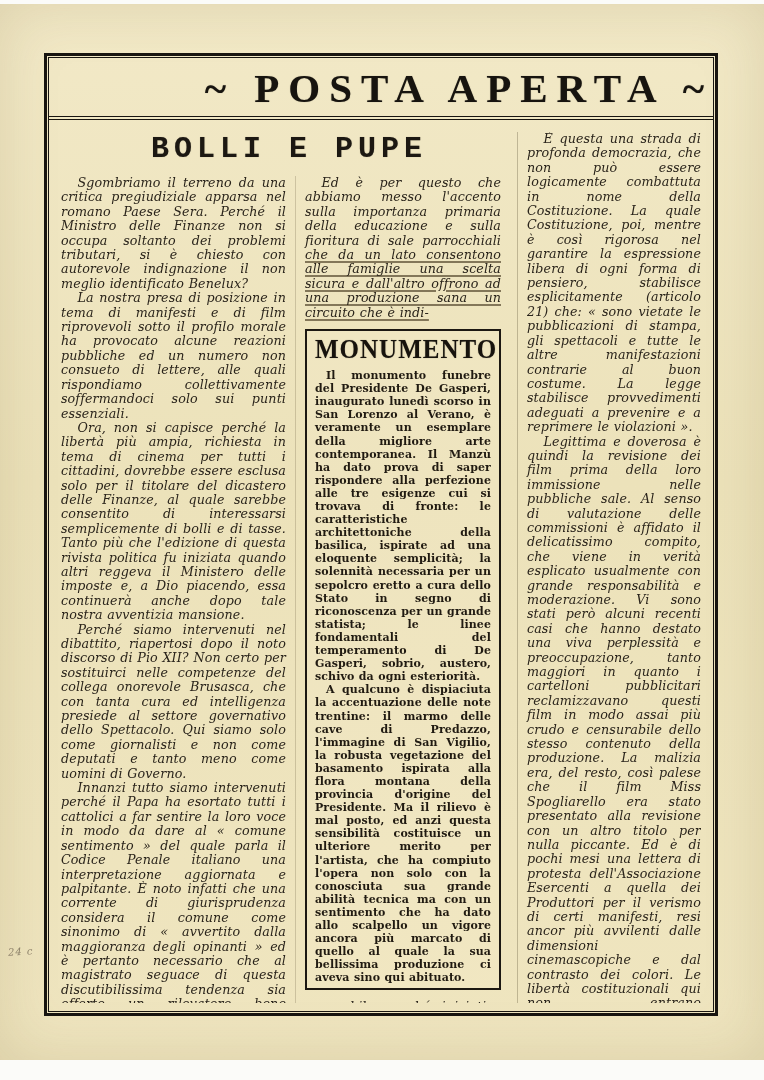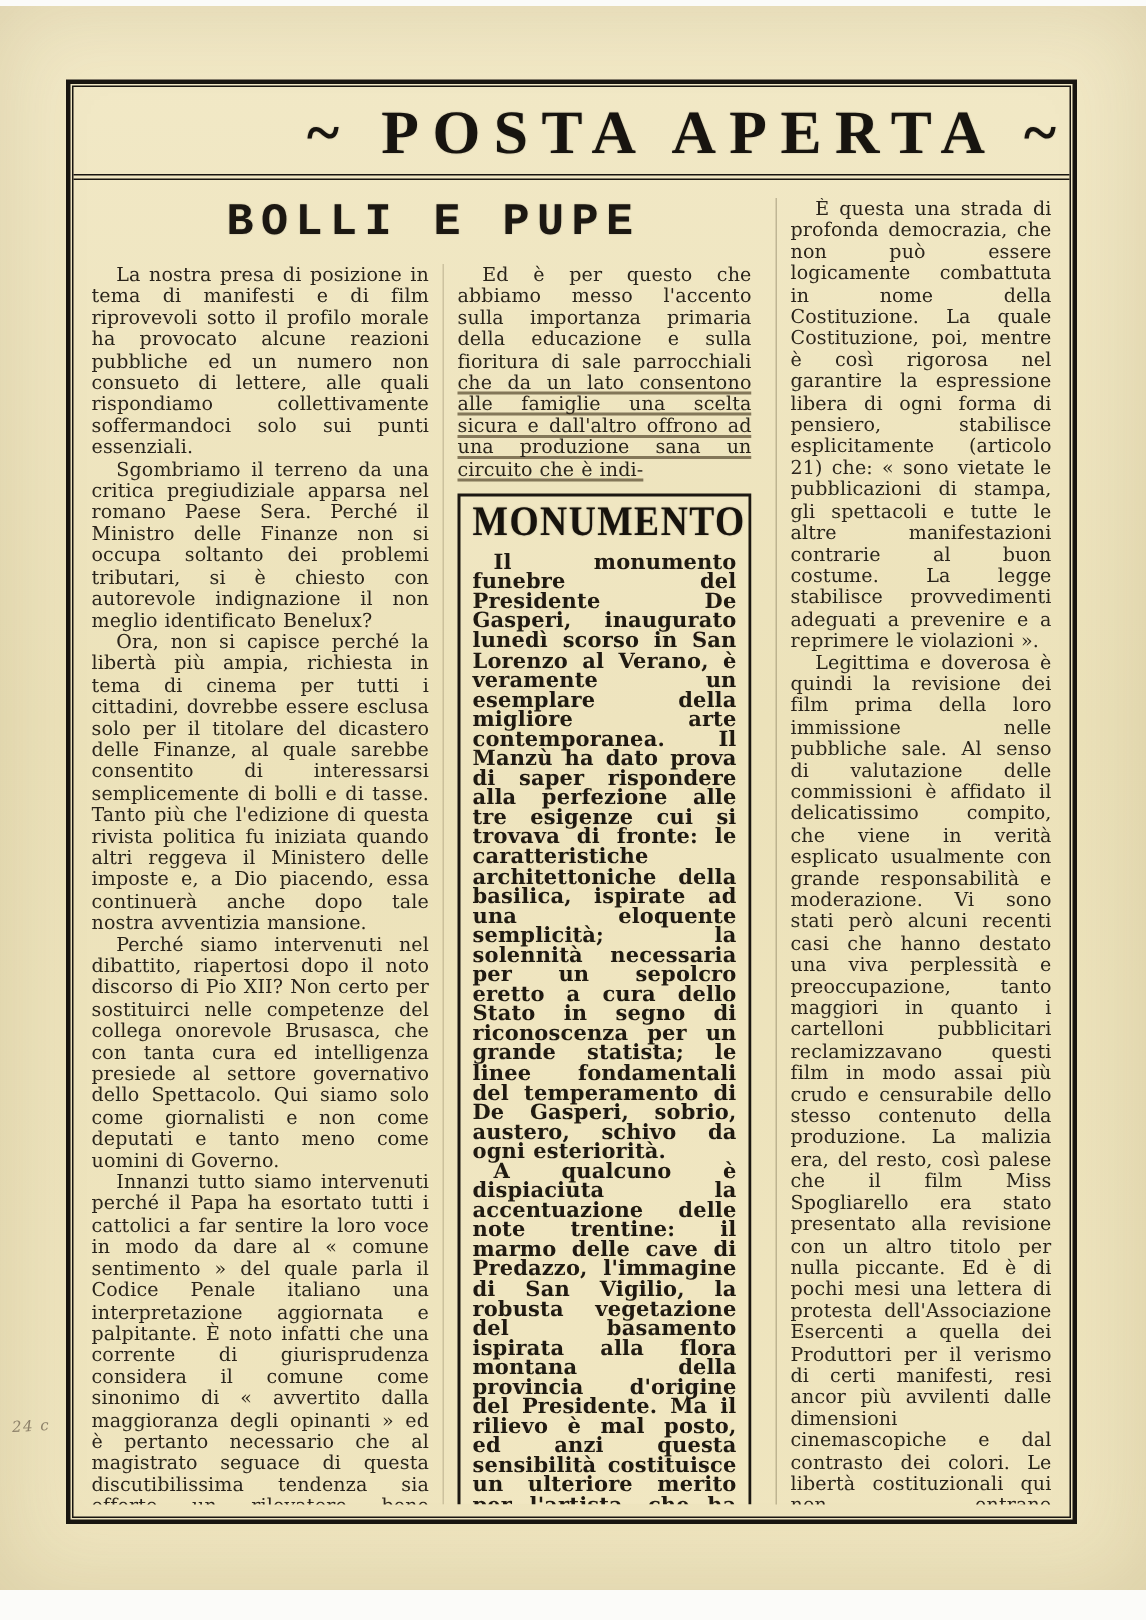--- a/index.html
+++ b/index.html
@@ -62,20 +62,21 @@
   }
   .two-cols { display: flex; flex: 1 1 auto; overflow: hidden; }
 
   .col { box-sizing: border-box; overflow: hidden; }
   .col-1 { width: 234px; padding-right: 9px; }
   .col-2 { width: 206px; padding-left: 9px; border-left: 1px solid rgba(80,68,42,.22); }
   .col-3 { flex: 1; padding-left: 9px; border-left: 1px solid rgba(80,68,42,.30); }
 
   .para {
     margin: 0;
+    font-style: italic;
     font-size: 12.7px;
     line-height: 14.4px;
     text-align: justify;
     text-indent: 1.3em;
     color: #2a241b;
     letter-spacing: 0.1px;
     word-spacing: 0.5px;
     hyphens: auto;
   }
   .para.cont { text-indent: 0; }
@@ -100,21 +101,21 @@
     font-size: 25px;
     letter-spacing: 1px;
     color: #17130d;
     margin: 0 0 6px 0;
     transform: scaleY(1.12);
     text-shadow: 0 0 1px rgba(20,15,5,.4);
   }
   .mon-box .para {
     font-style: normal;
     font-weight: bold;
-    font-size: 14px;
+    font-size: 11px;
     line-height: 13.1px;
     text-indent: 1em;
     color: #201a11;
   }
 
   .margin-note {
     position: absolute;
     left: 8px; top: 942px;
     font-size: 10px;
     font-style: italic;
@@ -135,22 +136,22 @@
       <div class="frame-inner">
 
         <div class="masthead">~ POSTA APERTA ~</div>
 
         <div class="content">
 
           <div class="left-group">
             <h1 class="article-title">BOLLI E PUPE</h1>
             <div class="two-cols">
               <div class="col col-1">
+                  <p class="para">Sgombriamo il terreno da una critica pregiudiziale apparsa nel romano Paese Sera. Perché il Ministro delle Finanze non si occupa soltanto dei problemi tributari, si è chiesto con autorevole indignazione il non meglio identificato Benelux?</p>
                   <p class="para">La nostra presa di posizione in tema di manifesti e di film riprovevoli sotto il profilo morale ha provocato alcune reazioni pubbliche ed un numero non consueto di lettere, alle quali rispondiamo collettivamente soffermandoci solo sui punti essenziali.</p>
-                  <p class="para">Sgombriamo il terreno da una critica pregiudiziale apparsa nel romano Paese Sera. Perché il Ministro delle Finanze non si occupa soltanto dei problemi tributari, si è chiesto con autorevole indignazione il non meglio identificato Benelux?</p>
                   <p class="para">Ora, non si capisce perché la libertà più ampia, richiesta in tema di cinema per tutti i cittadini, dovrebbe essere esclusa solo per il titolare del dicastero delle Finanze, al quale sarebbe consentito di interessarsi semplicemente di bolli e di tasse. Tanto più che l'edizione di questa rivista politica fu iniziata quando altri reggeva il Ministero delle imposte e, a Dio piacendo, essa continuerà anche dopo tale nostra avventizia mansione.</p>
                   <p class="para">Perché siamo intervenuti nel dibattito, riapertosi dopo il noto discorso di Pio XII? Non certo per sostituirci nelle competenze del collega onorevole Brusasca, che con tanta cura ed intelligenza presiede al settore governativo dello Spettacolo. Qui siamo solo come giornalisti e non come deputati e tanto meno come uomini di Governo.</p>
                   <p class="para">Innanzi tutto siamo intervenuti perché il Papa ha esortato tutti i cattolici a far sentire la loro voce in modo da dare al « comune sentimento » del quale parla il Codice Penale italiano una interpretazione aggiornata e palpitante. È noto infatti che una corrente di giurisprudenza considera il comune come sinonimo di « avvertito dalla maggioranza degli opinanti » ed è pertanto necessario che al magistrato seguace di questa discutibilissima tendenza sia offerto un rilevatore bene orientato della sensibilità corrente.</p>
                 </div>
               <div class="col col-2">
                 <div>
                     <p class="para"><span>Ed è per questo che abbiamo messo l'accento sulla importanza primaria della educazione e sulla fioritura di sale parrocchiali </span><span class="hand-underline">che da un lato consentono alle famiglie una scelta sicura e dall'altro offrono ad una produzione sana un circuito che è indi-</span></p>
                   </div>
                 <div class="mon-box">
                   <div class="mon-title">MONUMENTO</div>

